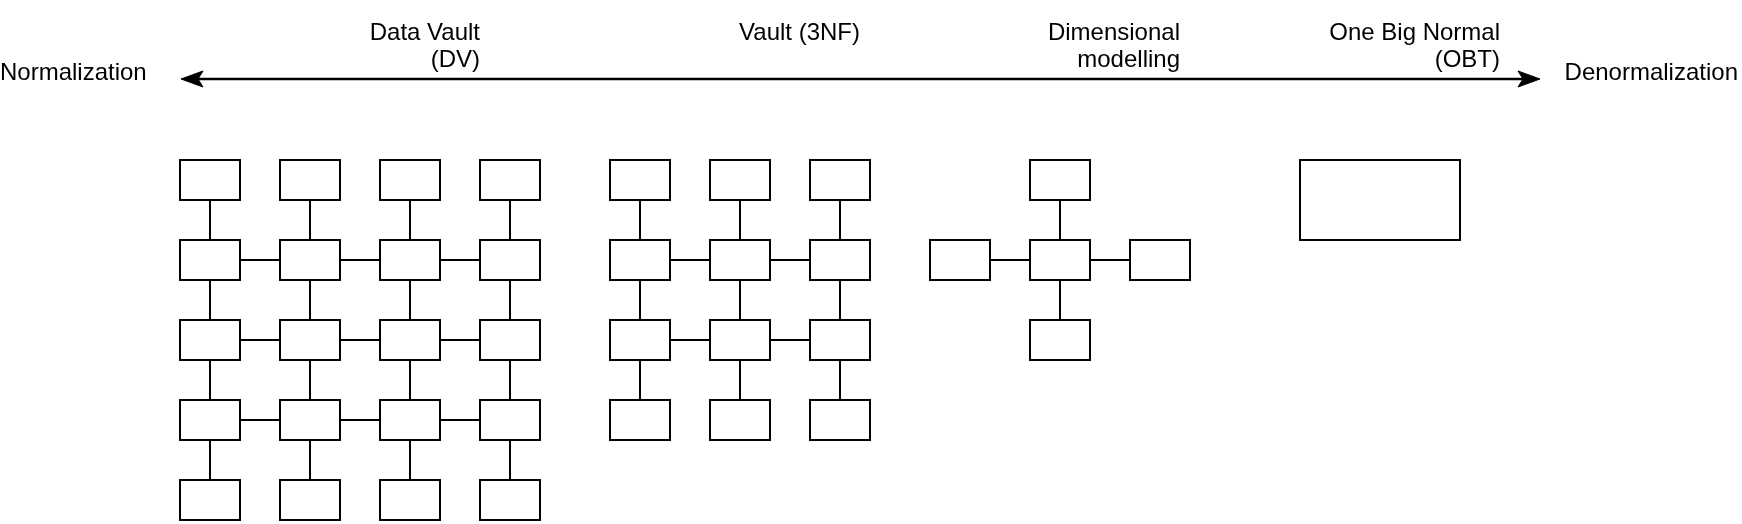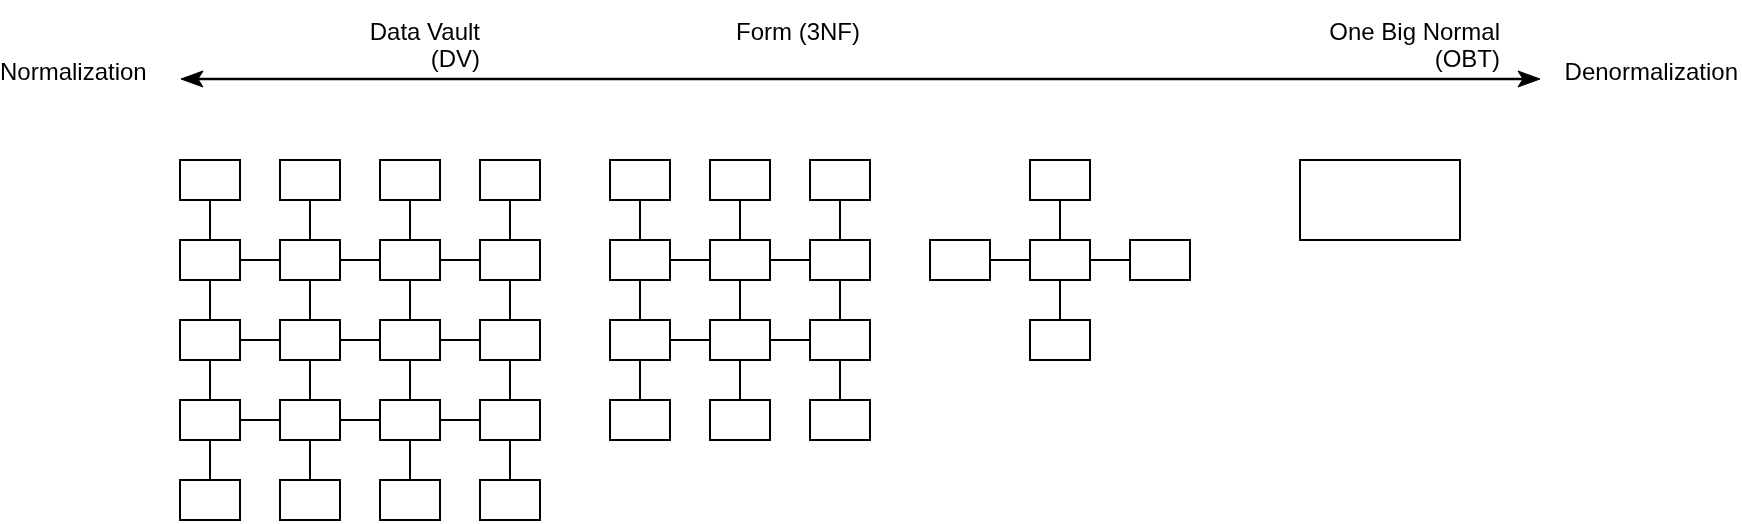--- a/index.html
+++ b/index.html
@@ -121,21 +121,25 @@
   <div class="axis-label left">Normalization</div>
 
   <div class="axis-label right">Denormalization</div>
 
   <div class="approach-label" style="left:240px">
     <div>Data Vault</div>
     <div>(DV)</div>
   </div>
 
   <div class="approach-label" style="left:620px">
-    <div>Form (3NF)</div>
+    <div>Vault (3NF)</div>
   </div>
 
+  <div class="approach-label" style="left:940px">
+    <div>Dimensional</div>
+    <div>modelling</div>
+  </div>
 
   <div class="approach-label" style="left:1260px">
     <div>One Big Normal</div>
     <div>(OBT)</div>
   </div>
 </div>
 
 </body></html>

